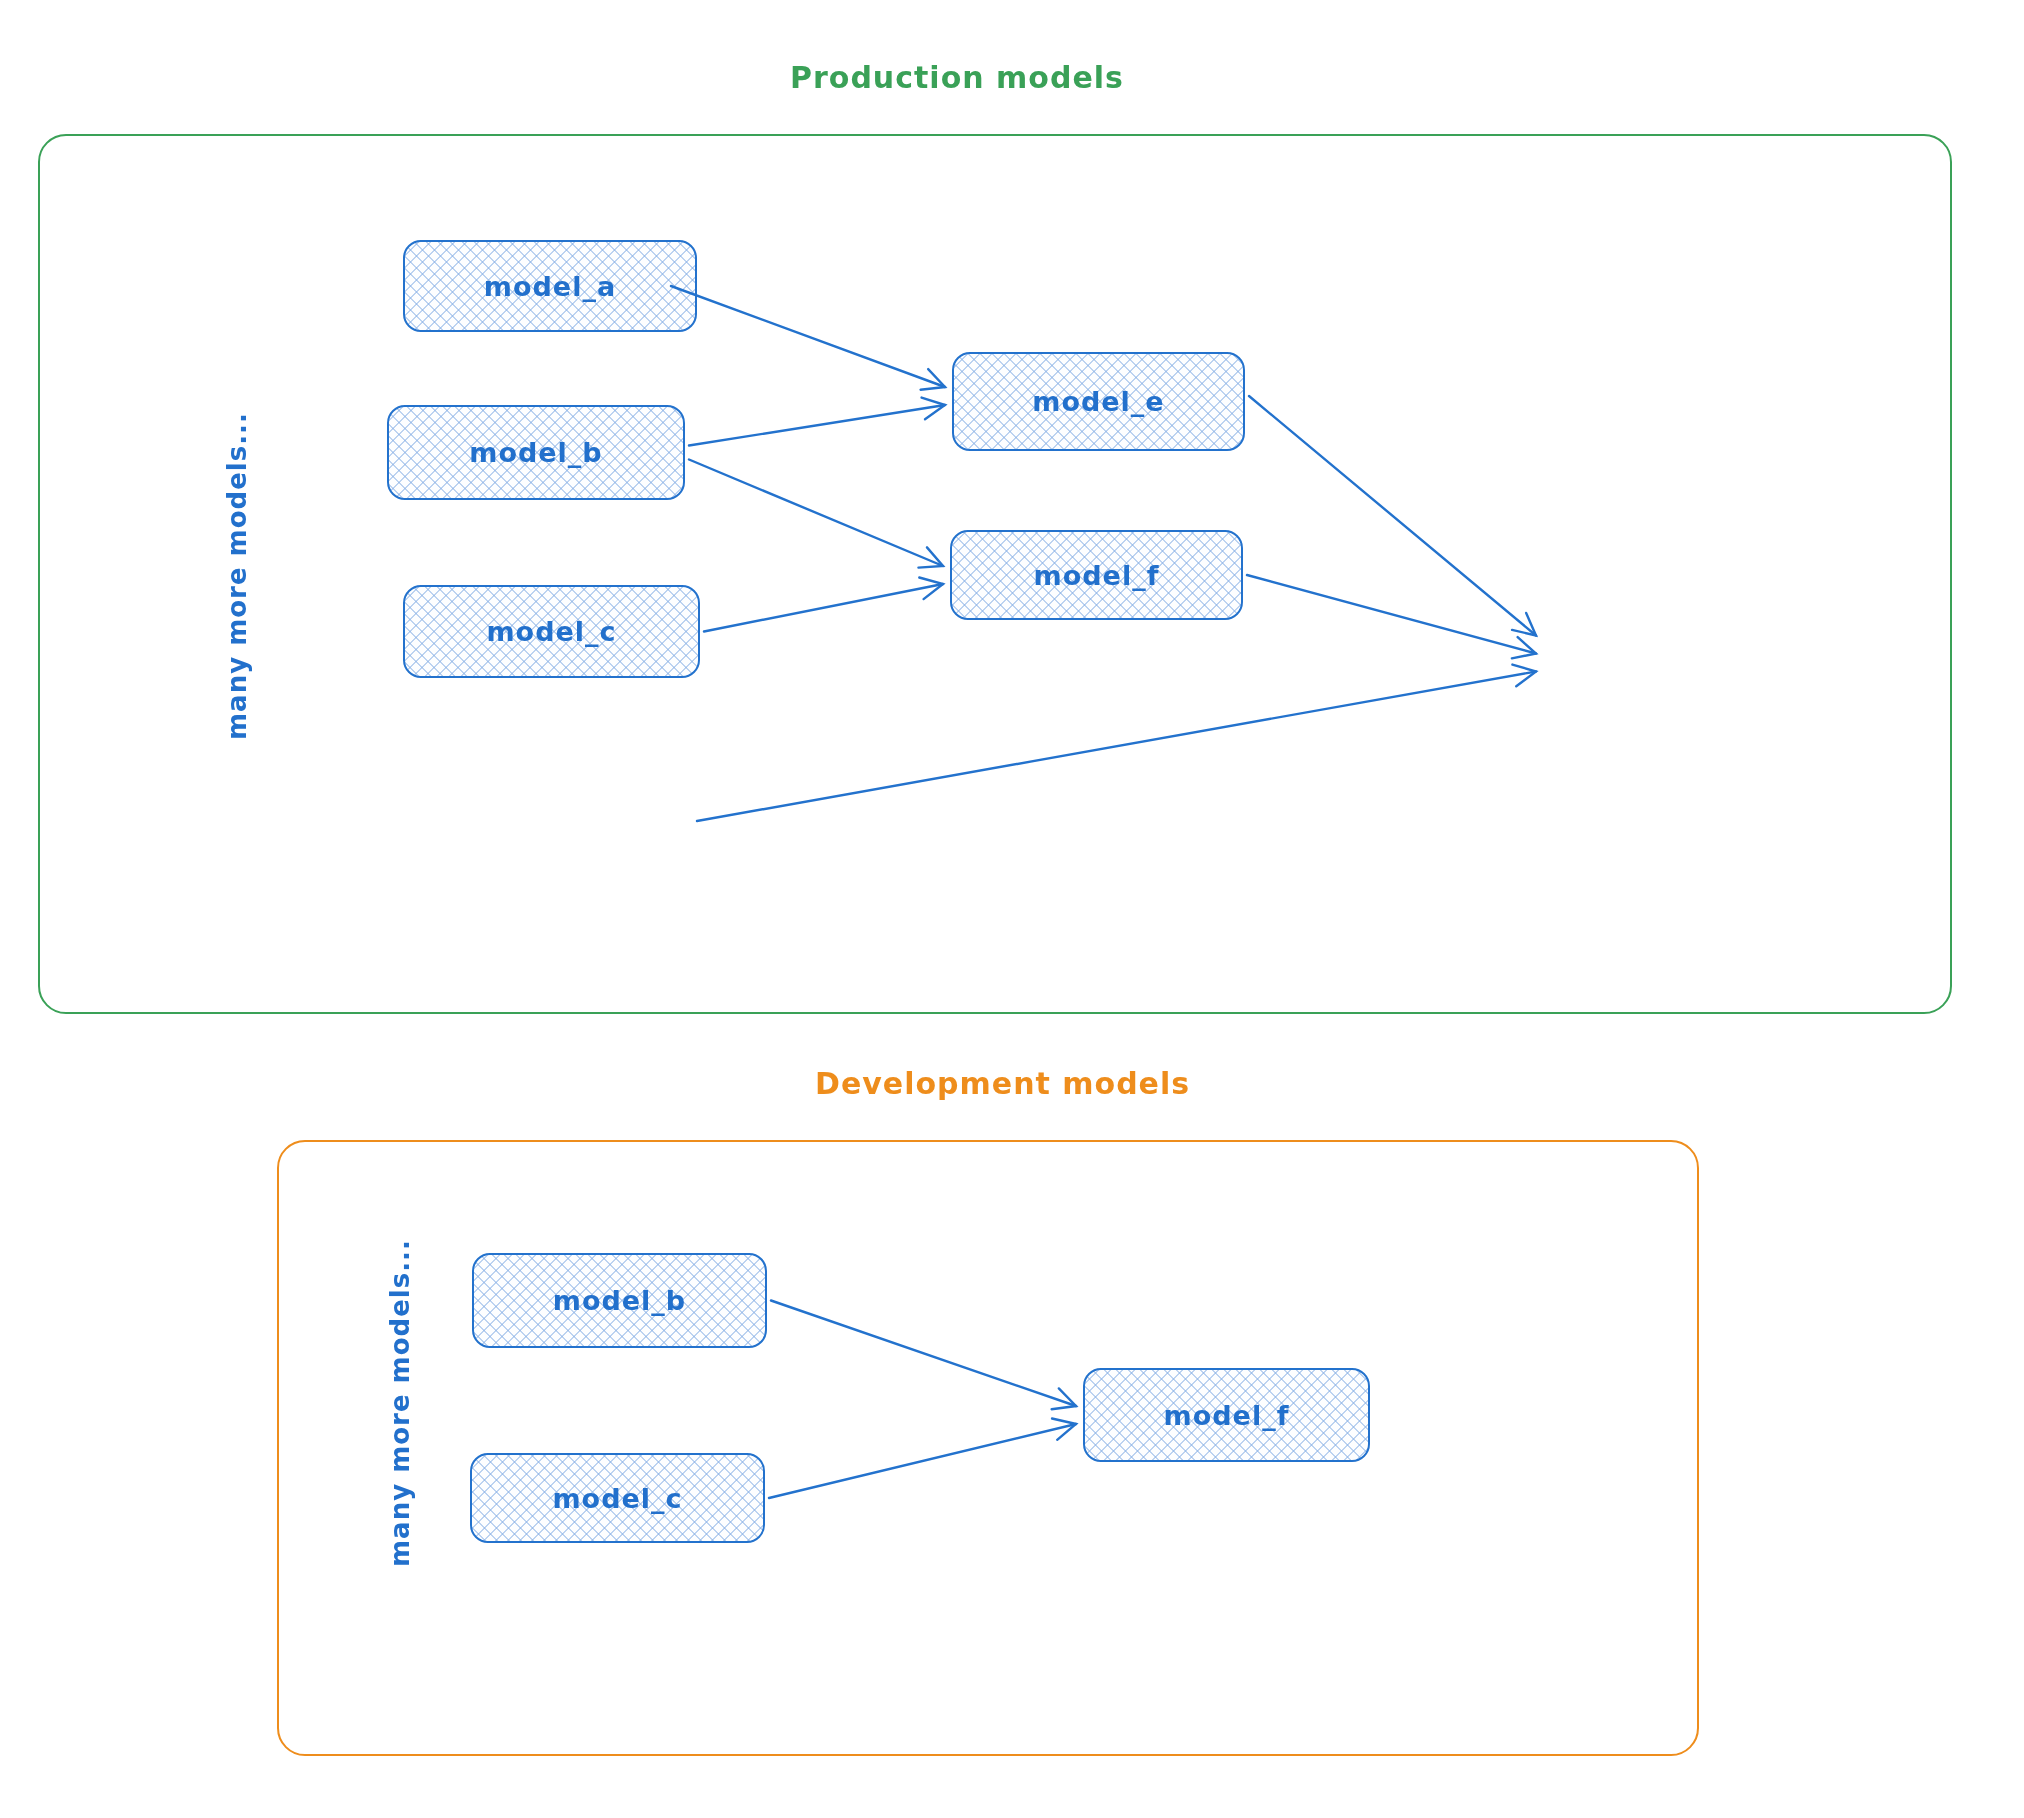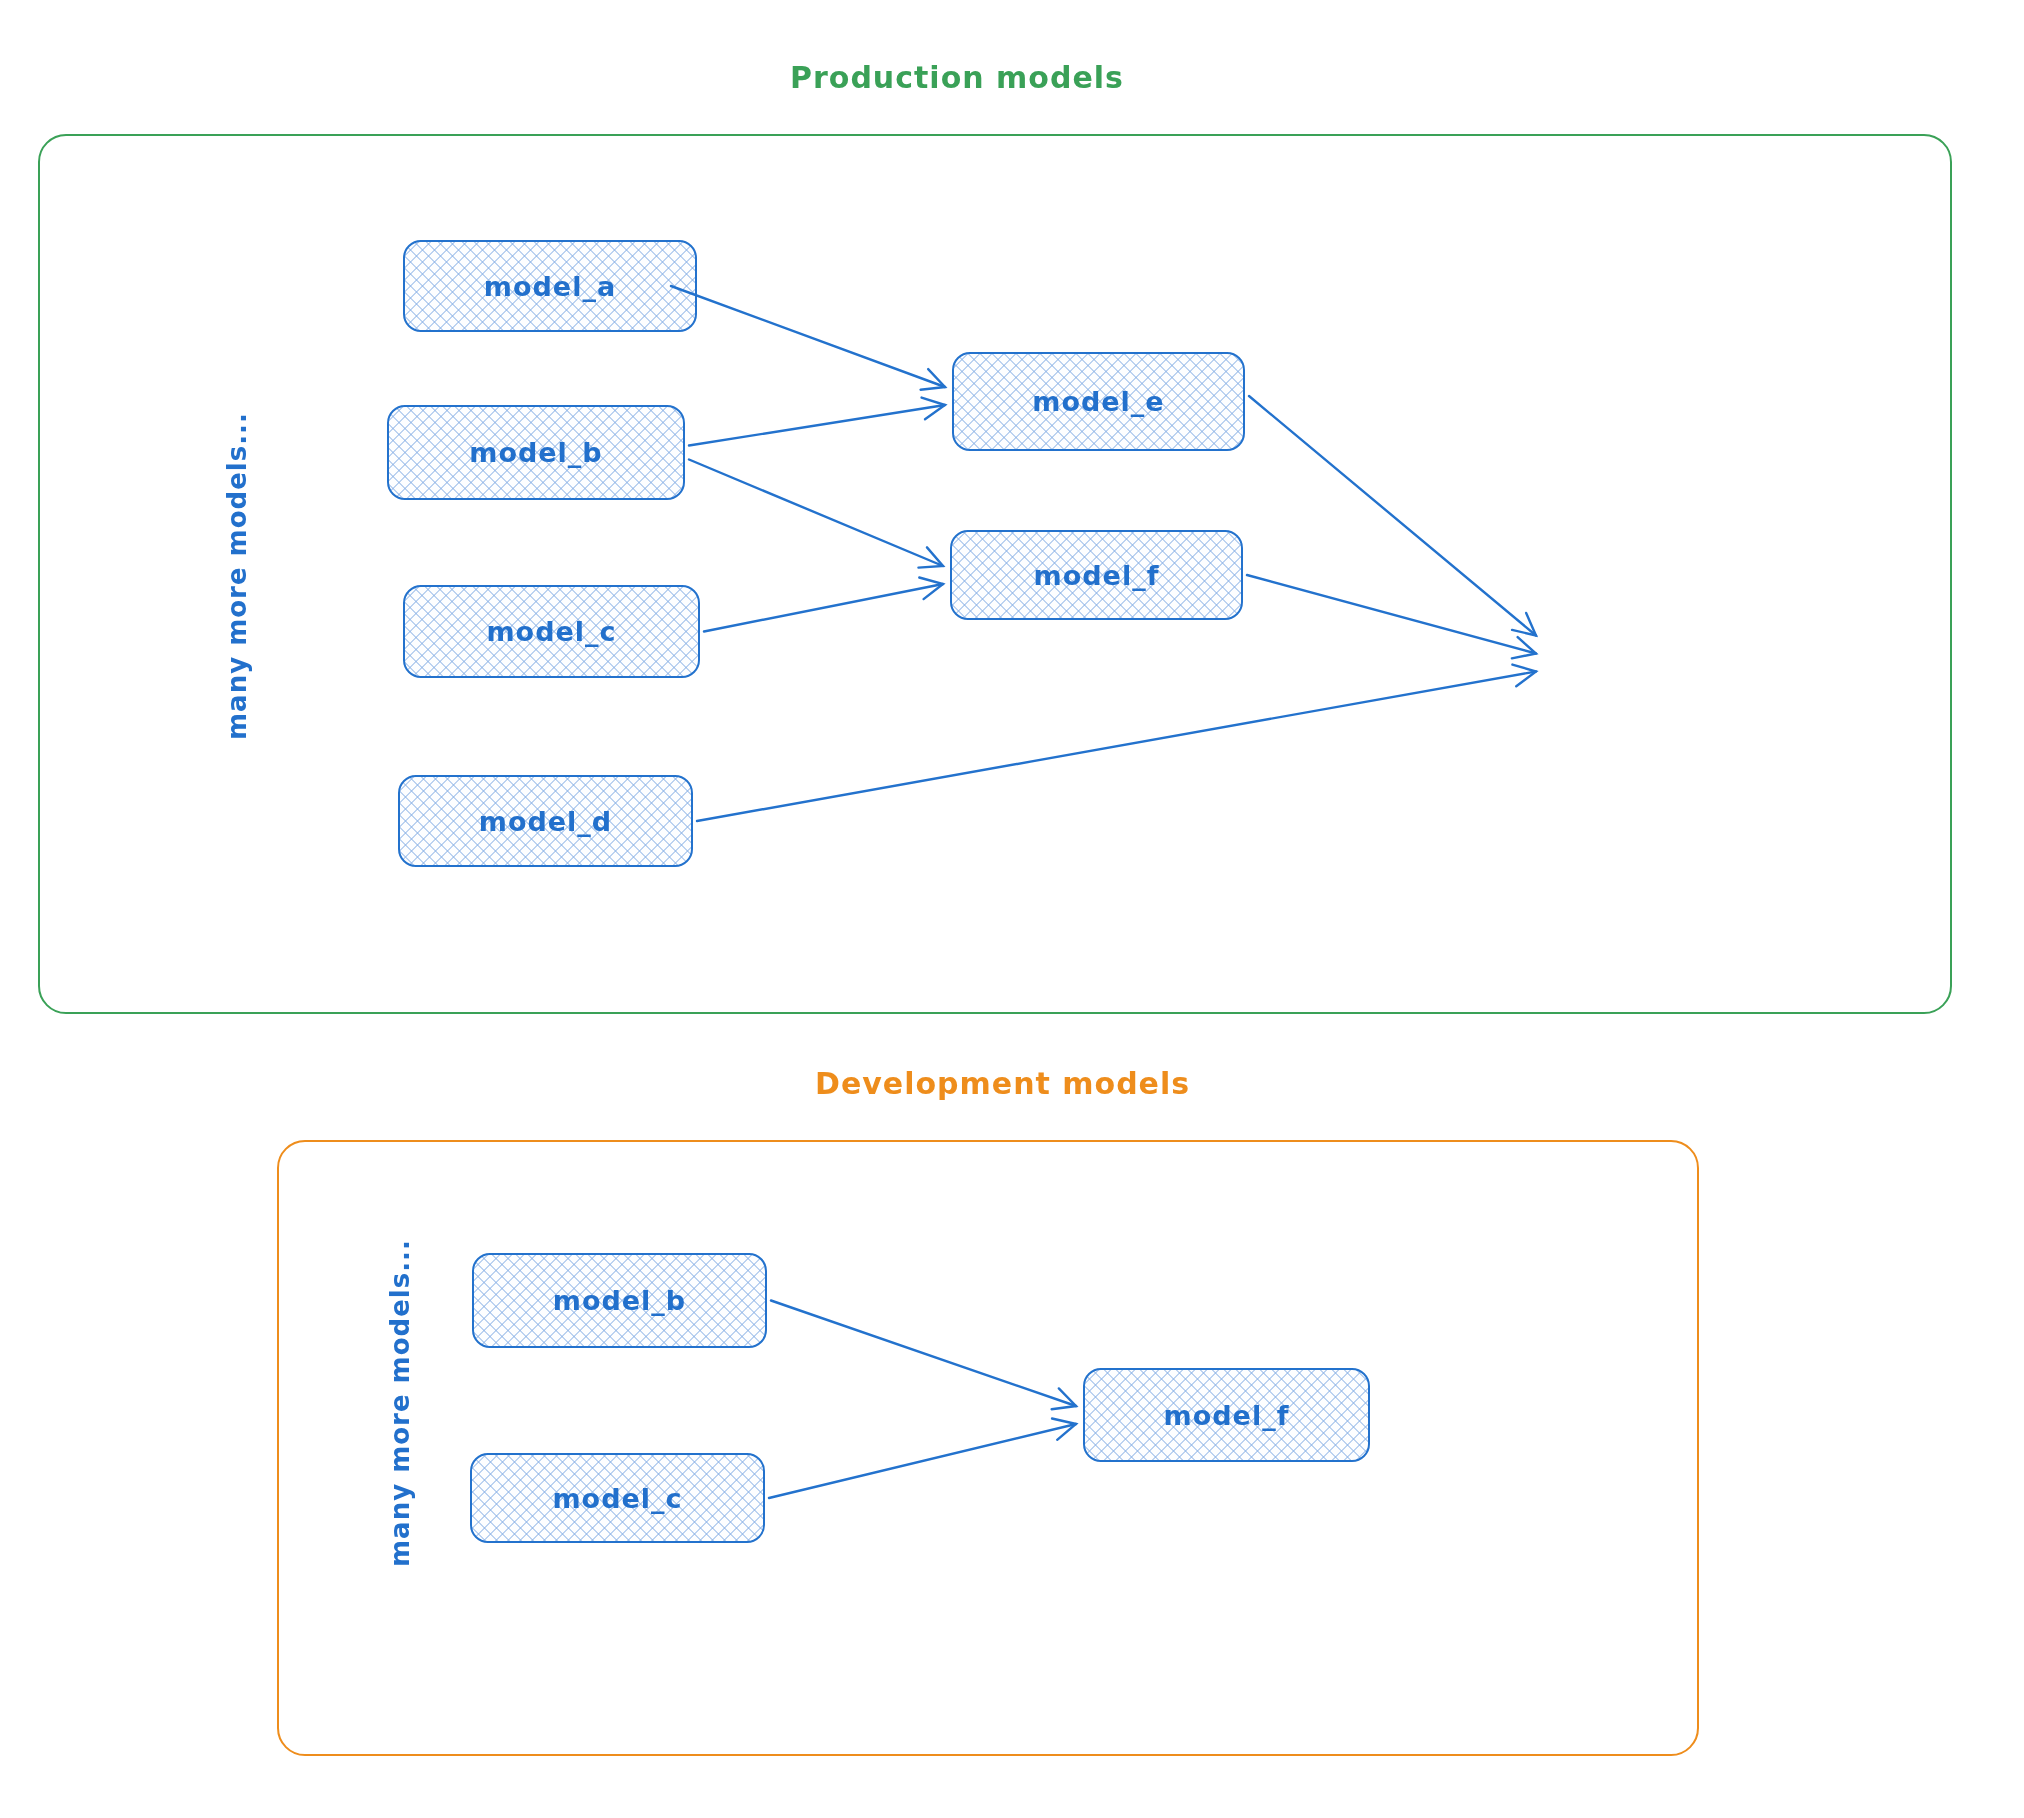--- a/index.html
+++ b/index.html
@@ -88,21 +88,20 @@
   <div class="container-frame frame-production"></div>
 
   <div class="side-note note-production">many more models...</div>
 
   <div class="node" style="left:383px; top:240px; width:294px; height:92px;margin-left:20px;">model_a</div>
 
   <div class="node" style="left:387px; top:405px; width:298px; height:95px;">model_b</div>
 
   <div class="node" style="left:403px; top:585px; width:297px; height:93px;">model_c</div>
 
-  <div class="node" style="left:398px; top:775px; width:295px; height:92px;">model_d</div>
 
   <div class="node" style="left:952px; top:352px; width:293px; height:99px;">model_e</div>
 
   <div class="node" style="left:950px; top:530px; width:293px; height:90px;">model_f</div>
 
 
   <div class="section-title title-development">Development models</div>
 
   <div class="container-frame frame-development"></div>
 

